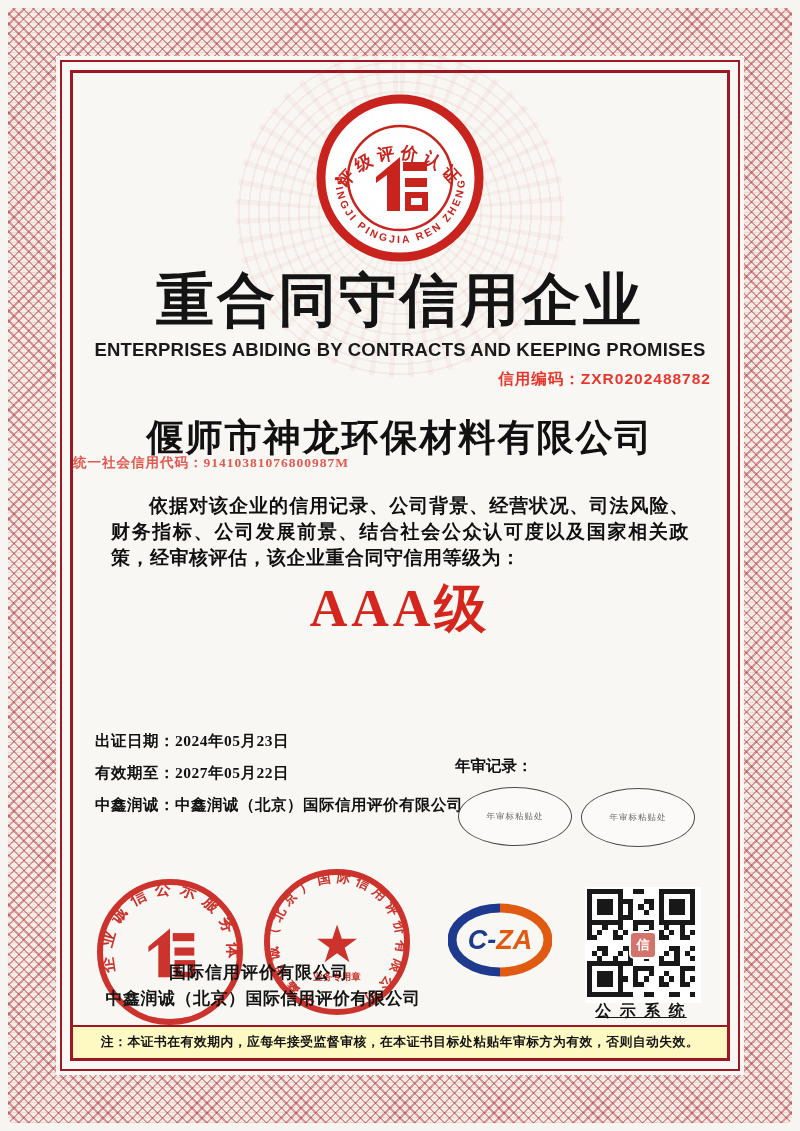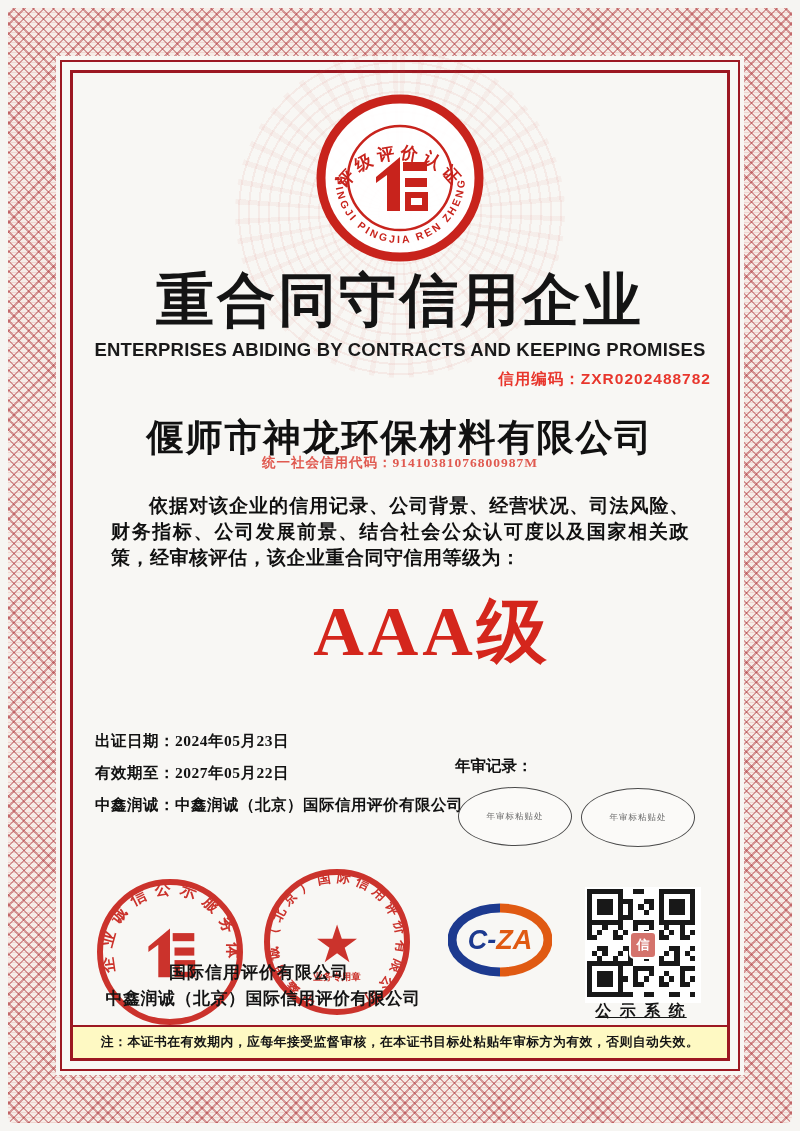--- a/index.html
+++ b/index.html
@@ -30,27 +30,27 @@
 
   
   .title{left:0;top:198px;width:100%;text-align:center;font-size:58px;font-weight:900;color:#141414;
     letter-spacing:3px;font-family:"Liberation Sans",sans-serif;line-height:1;}
   .subtitle{left:0;top:266px;width:100%;text-align:center;font-size:18.5px;font-weight:800;color:#1a1a1a;
     font-family:"Liberation Sans",sans-serif;letter-spacing:.2px;}
   .credit-code{right:16px;top:296px;font-size:15.5px;font-weight:700;color:#e8362c;letter-spacing:1px;
     font-family:"Liberation Sans",sans-serif;}
   .company{left:0;top:340px;width:100%;text-align:center;font-size:37px;font-weight:900;color:#111;
     letter-spacing:2px;font-family:"Liberation Sans",sans-serif;}
-  .uscc{left:0;top:381px;width:100%;text-align:center;font-size:13.5px;font-weight:700;color:#e05a50;letter-spacing:1px;}
+  .uscc{left:0;top:381px;width:100%;font-size:13.5px;font-weight:700;color:#e05a50;letter-spacing:1px;}
 
   .paragraph{left:38px;top:420px;width:578px;font-size:19px;font-weight:700;color:#101010;
     line-height:1.38;text-align:justify;text-indent:2em;letter-spacing:.5px;}
 
-  .grade{left:0;top:524px;width:100%;text-align:center;font-size:70px;font-weight:900;color:#d4261c;
-    letter-spacing:4px;font-family:"Liberation Serif",serif;line-height:1;padding-left:32px;}
+  .grade{left:0;top:510px;width:100%;text-align:center;font-size:52px;font-weight:900;color:#d4261c;
+    letter-spacing:4px;font-family:"Liberation Serif",serif;line-height:1;}
 
   
   .details{left:22px;top:658px;font-size:15.5px;font-weight:700;color:#111;}
   .details .row{margin-bottom:11px;letter-spacing:.5px;}
   .annual-label{left:382px;top:683px;font-size:15.5px;font-weight:800;color:#111;font-family:"Liberation Sans",sans-serif;}
   .oval{width:112px;height:57px;border:1.5px solid #4a4a4a;border-radius:50%;
     display:flex;align-items:center;justify-content:center;background:rgba(255,255,255,.4);}
   .oval span{font-size:8.5px;color:#6a6a6a;letter-spacing:1px;}
   .oval1{left:385px;top:714px;} .oval2{left:508px;top:715px;}
 

